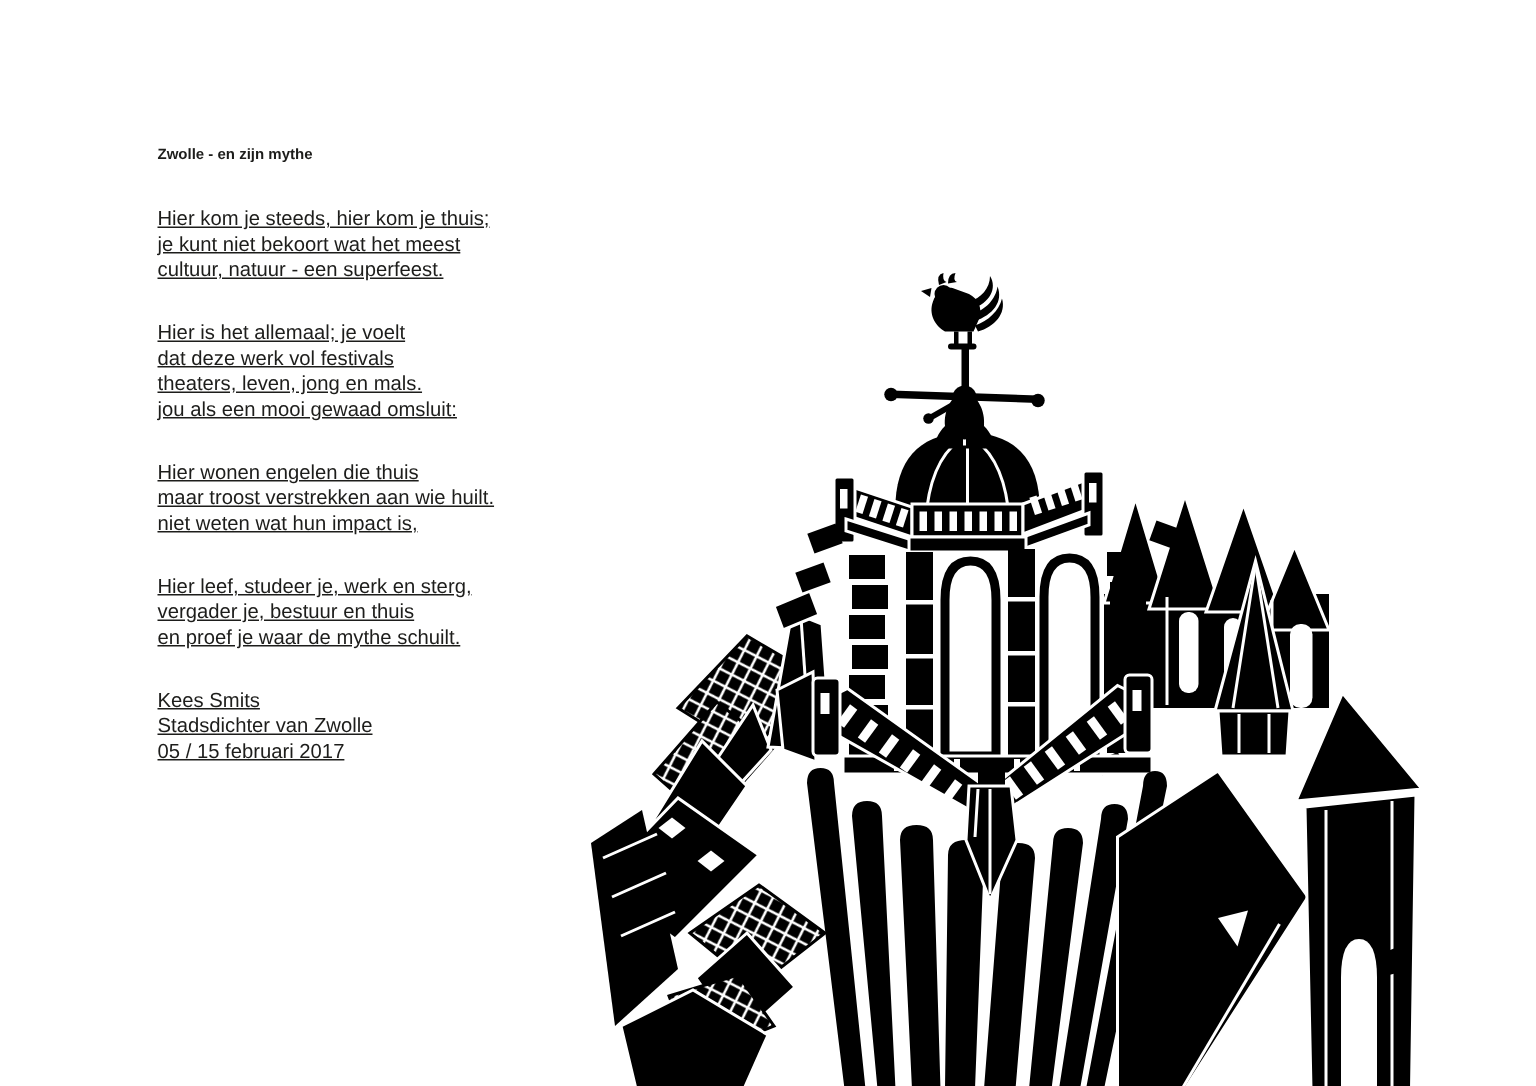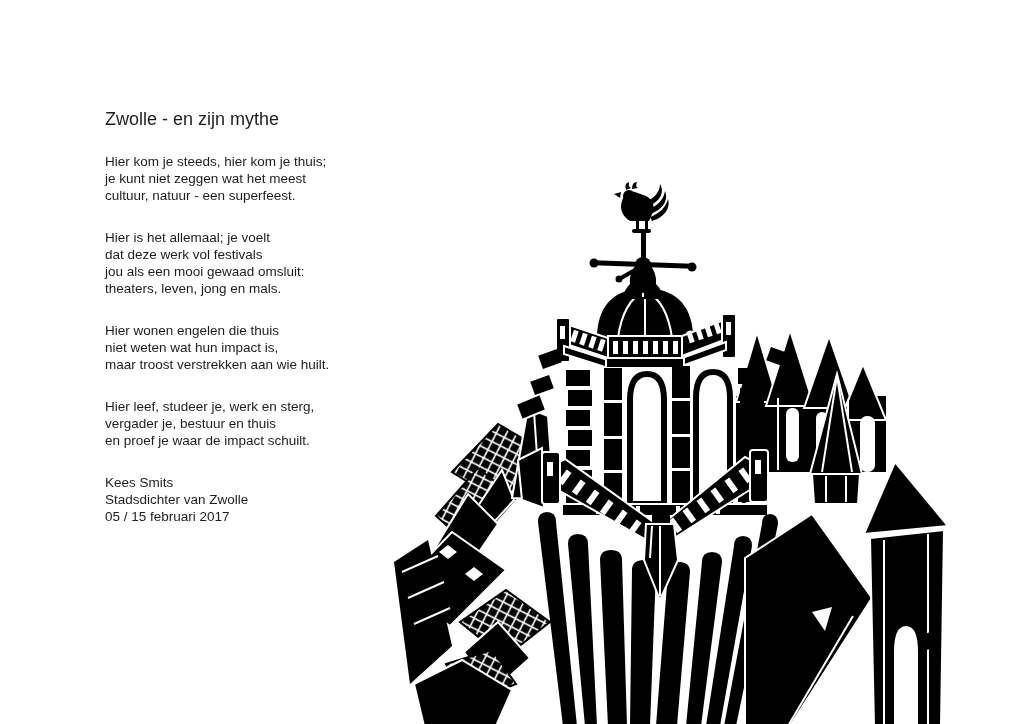--- a/index.html
+++ b/index.html
@@ -2,23 +2,23 @@
 <html><head>
 <meta charset="utf-8">
 <style>
   html,body{margin:0;padding:0;background:#ffffff;}
   body{width:1024px;height:724px;overflow:hidden;position:relative;
        font-family:"Liberation Sans", sans-serif;}
   .page{position:absolute;inset:0;background:#ffffff;}
   .illustration{position:absolute;left:0;top:0;width:1024px;height:724px;margin:0;}
   .poem{position:absolute;left:105px;top:95px;width:280px;color:#1d1d1b;
         font-size:13.5px;line-height:17px;z-index:2;}
-  .poem h1{font-size:18px;font-weight:400;margin:16px 0 25px 0;line-height:17px;}
+  .poem h1{font-size:10px;font-weight:700;margin:0 0 25px 0;line-height:17px;}
   .stanza{margin:0 0 25px 0;}
-  .stanza div, .signature div{white-space:nowrap;}
+  .stanza div, .signature div{white-space:nowrap;text-decoration:underline;}
   .signature{margin-top:25px;}
   svg .ink{fill:#000000;}
   svg .ink-w{fill:#000000;stroke:#ffffff;stroke-width:2;}
   svg .wline{fill:none;stroke:#ffffff;stroke-width:2;}
   svg .slot{fill:#ffffff;}
 </style>
 </head>
 <body>
 
 <div class="page">
@@ -251,41 +251,41 @@
         <polygon class="ink" points="925,634 938,629 934,648 922,651"></polygon>
       </g>
     </svg>
   </figure>
 
   <section class="poem">
     <h1>Zwolle - en zijn mythe</h1>
 
     <div class="stanza">
       <div>Hier kom je steeds, hier kom je thuis;</div>
-      <div>je kunt niet zeggen wat het meest</div>
+      <div>je kunt niet bekoort wat het meest</div>
       <div>cultuur, natuur - een superfeest.</div>
     </div>
 
     <div class="stanza">
       <div>Hier is het allemaal; je voelt</div>
       <div>dat deze werk vol festivals</div>
+      <div>theaters, leven, jong en mals.</div>
       <div>jou als een mooi gewaad omsluit:</div>
-      <div>theaters, leven, jong en mals.</div>
     </div>
 
     <div class="stanza">
       <div>Hier wonen engelen die thuis</div>
+      <div>maar troost verstrekken aan wie huilt.</div>
       <div>niet weten wat hun impact is,</div>
-      <div>maar troost verstrekken aan wie huilt.</div>
     </div>
 
     <div class="stanza">
       <div>Hier leef, studeer je, werk en sterg,</div>
       <div>vergader je, bestuur en thuis</div>
-      <div>en proef je waar de impact schuilt.</div>
+      <div>en proef je waar de mythe schuilt.</div>
     </div>
 
     <div class="signature">
       <div>Kees Smits</div>
       <div>Stadsdichter van Zwolle</div>
       <div>05 / 15 februari 2017</div>
     </div>
   </section>
 
 </div>

